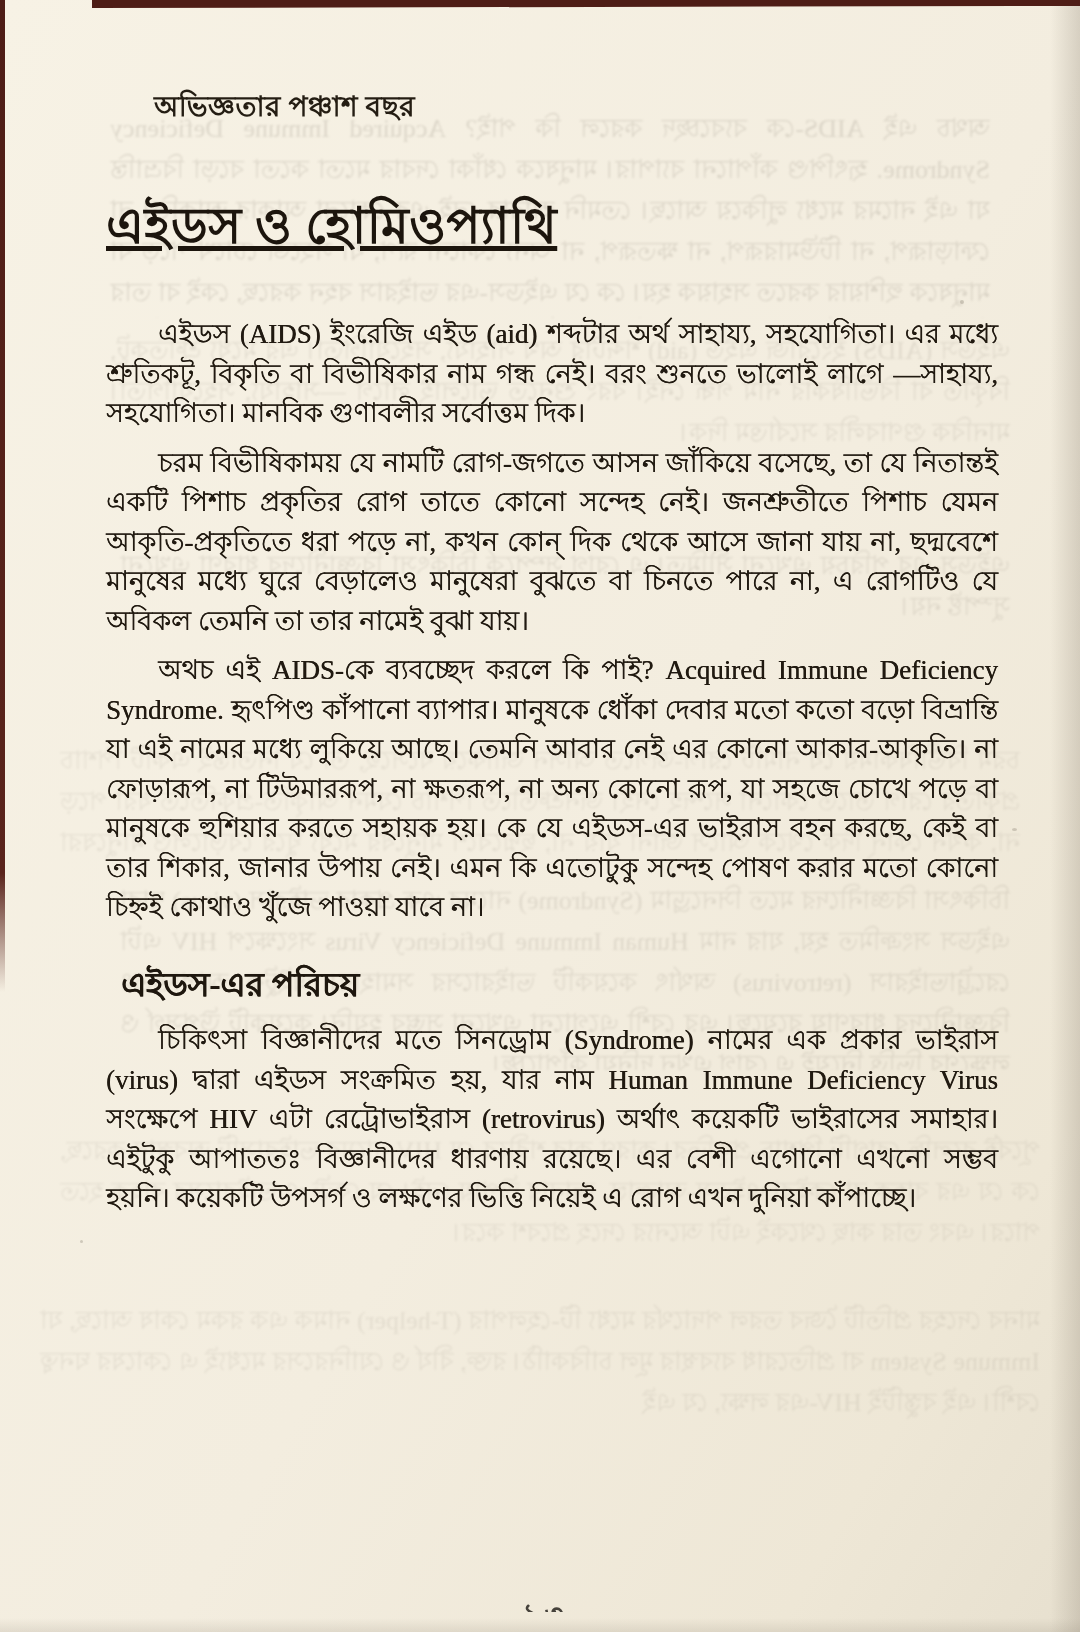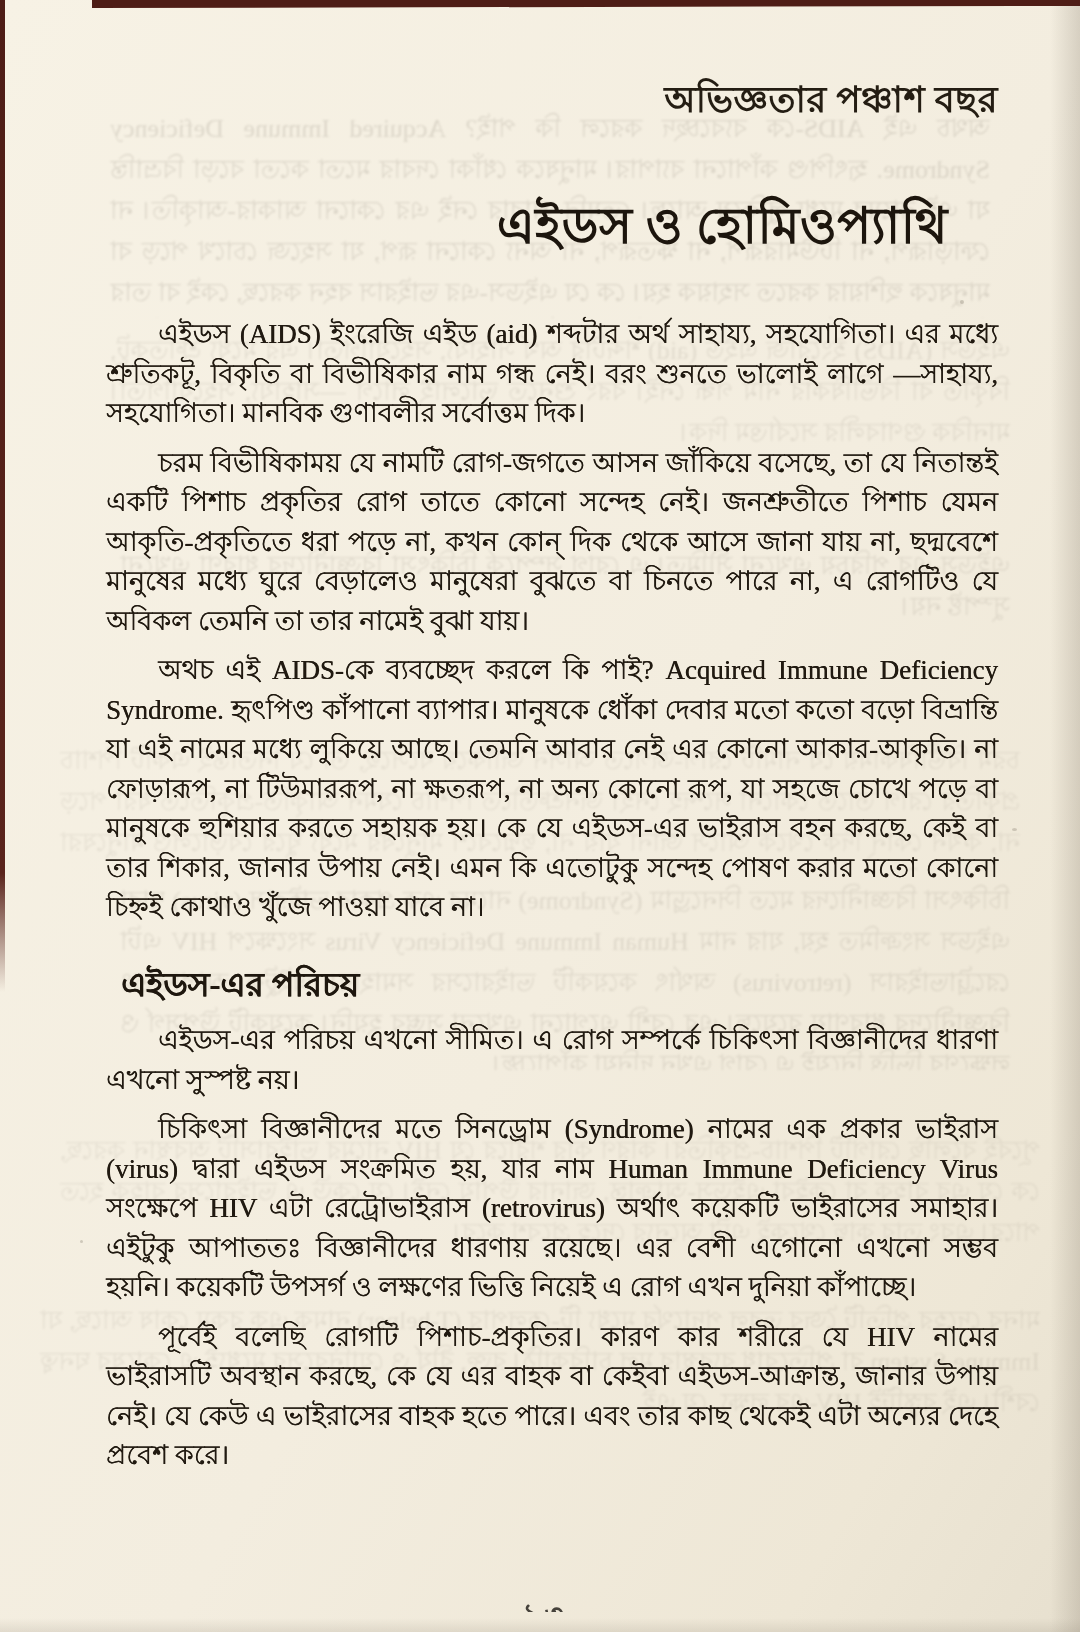--- a/index.html
+++ b/index.html
@@ -72,35 +72,36 @@
   
   .content {
     position: absolute;
     left: 106px;
     top: 72px;
     width: 892px;
     z-index: 2;
     color: #211a11;
   }
   .running-header {
-    text-align: right;
+    text-align: left;
     padding-left: 48px;
     font-weight: bold;
-    font-size: 36px;
+    font-size: 28px;
     letter-spacing: 0.5px;
     color: #241d13;
+    margin-top: 13px;
   }
   .chapter-title {
     margin-top: 56px;
-    text-align: right;
     padding-right: 50px;
     font-weight: bold;
     font-size: 50px;
     letter-spacing: 0.5px;
     color: #1c150d;
+    text-decoration: underline;
   }
   .body-text {
     margin-top: 44px;
     font-size: 27px;
     line-height: 39.5px;
     text-align: justify;
     text-shadow: 0.35px 0 0 currentColor; 
   }
   .body-text p {
     margin: 0 0 10px 0;
@@ -155,23 +156,21 @@
 
     <div class="chapter-title">এইডস ও হোমিওপ্যাথি</div>
 
     <div class="body-text">
       <p>এইডস (AIDS) ইংরেজি এইড (aid) শব্দটার অর্থ সাহায্য, সহযোগিতা। এর মধ্যে শ্রুতিকটূ, বিকৃতি বা বিভীষিকার নাম গন্ধ নেই। বরং শুনতে ভালোই লাগে —সাহায্য, সহযোগিতা। মানবিক গুণাবলীর সর্বোত্তম দিক।</p>
       <p>চরম বিভীষিকাময় যে নামটি রোগ-জগতে আসন জাঁকিয়ে বসেছে, তা যে নিতান্তই একটি পিশাচ প্রকৃতির রোগ তাতে কোনো সন্দেহ নেই। জনশ্রুতীতে পিশাচ যেমন আকৃতি-প্রকৃতিতে ধরা পড়ে না, কখন কোন্ দিক থেকে আসে জানা যায় না, ছদ্মবেশে মানুষের মধ্যে ঘুরে বেড়ালেও মানুষেরা বুঝতে বা চিনতে পারে না, এ রোগটিও যে অবিকল তেমনি তা তার নামেই বুঝা যায়।</p>
       <p>অথচ এই AIDS-কে ব্যবচ্ছেদ করলে কি পাই? Acquired Immune Deficiency Syndrome. হৃৎপিণ্ড কাঁপানো ব্যাপার। মানুষকে ধোঁকা দেবার মতো কতো বড়ো বিভ্রান্তি যা এই নামের মধ্যে লুকিয়ে আছে। তেমনি আবার নেই এর কোনো আকার-আকৃতি। না ফোড়ারূপ, না টিউমাররূপ, না ক্ষতরূপ, না অন্য কোনো রূপ, যা সহজে চোখে পড়ে বা মানুষকে হুশিয়ার করতে সহায়ক হয়। কে যে এইডস-এর ভাইরাস বহন করছে, কেই বা তার শিকার, জানার উপায় নেই। এমন কি এতোটুকু সন্দেহ পোষণ করার মতো কোনো চিহ্নই কোথাও খুঁজে পাওয়া যাবে না।</p>
 
       <div class="section-heading">এইডস-এর পরিচয়</div>
 
-      <p>এইডস-এর পরিচয় এখনো সীমিত। এ রোগ সম্পর্কে চিকিৎসা বিজ্ঞানীদের ধারণা এখনো সুস্পষ্ট নয়।</p>
       <p>চিকিৎসা বিজ্ঞানীদের মতে সিনড্রোম  (Syndrome) নামের এক প্রকার ভাইরাস (virus) দ্বারা এইডস সংক্রমিত হয়, যার নাম  Human Immune Deficiency Virus সংক্ষেপে  HIV এটা রেট্রোভাইরাস  (retrovirus) অর্থাৎ কয়েকটি ভাইরাসের সমাহার। এইটুকু আপাততঃ বিজ্ঞানীদের ধারণায় রয়েছে। এর বেশী এগোনো এখনো সম্ভব হয়নি। কয়েকটি উপসর্গ ও লক্ষণের ভিত্তি নিয়েই এ রোগ এখন দুনিয়া কাঁপাচ্ছে।</p>
-      <p>পূর্বেই বলেছি রোগটি পিশাচ-প্রকৃতির। কারণ কার শরীরে যে  HIV নামের ভাইরাসটি অবস্থান করছে, কে যে এর বাহক বা কেইবা এইডস-আক্রান্ত, জানার উপায় নেই। যে কেউ এ ভাইরাসের বাহক হতে পারে। এবং তার কাছ থেকেই এটা অন্যের দেহে প্রবেশ করে।</p>
     </div>
   </div>
 
   <div class="page-number">১৩</div>
 
   <div class="speck" style="left:960px; top:300px; width:4px; height:4px;"></div>
   <div class="speck" style="left:1012px; top:828px; width:5px; height:3px;"></div>
   <div class="speck" style="left:80px; top:1240px; width:3px; height:3px;"></div>
 </div>
 

